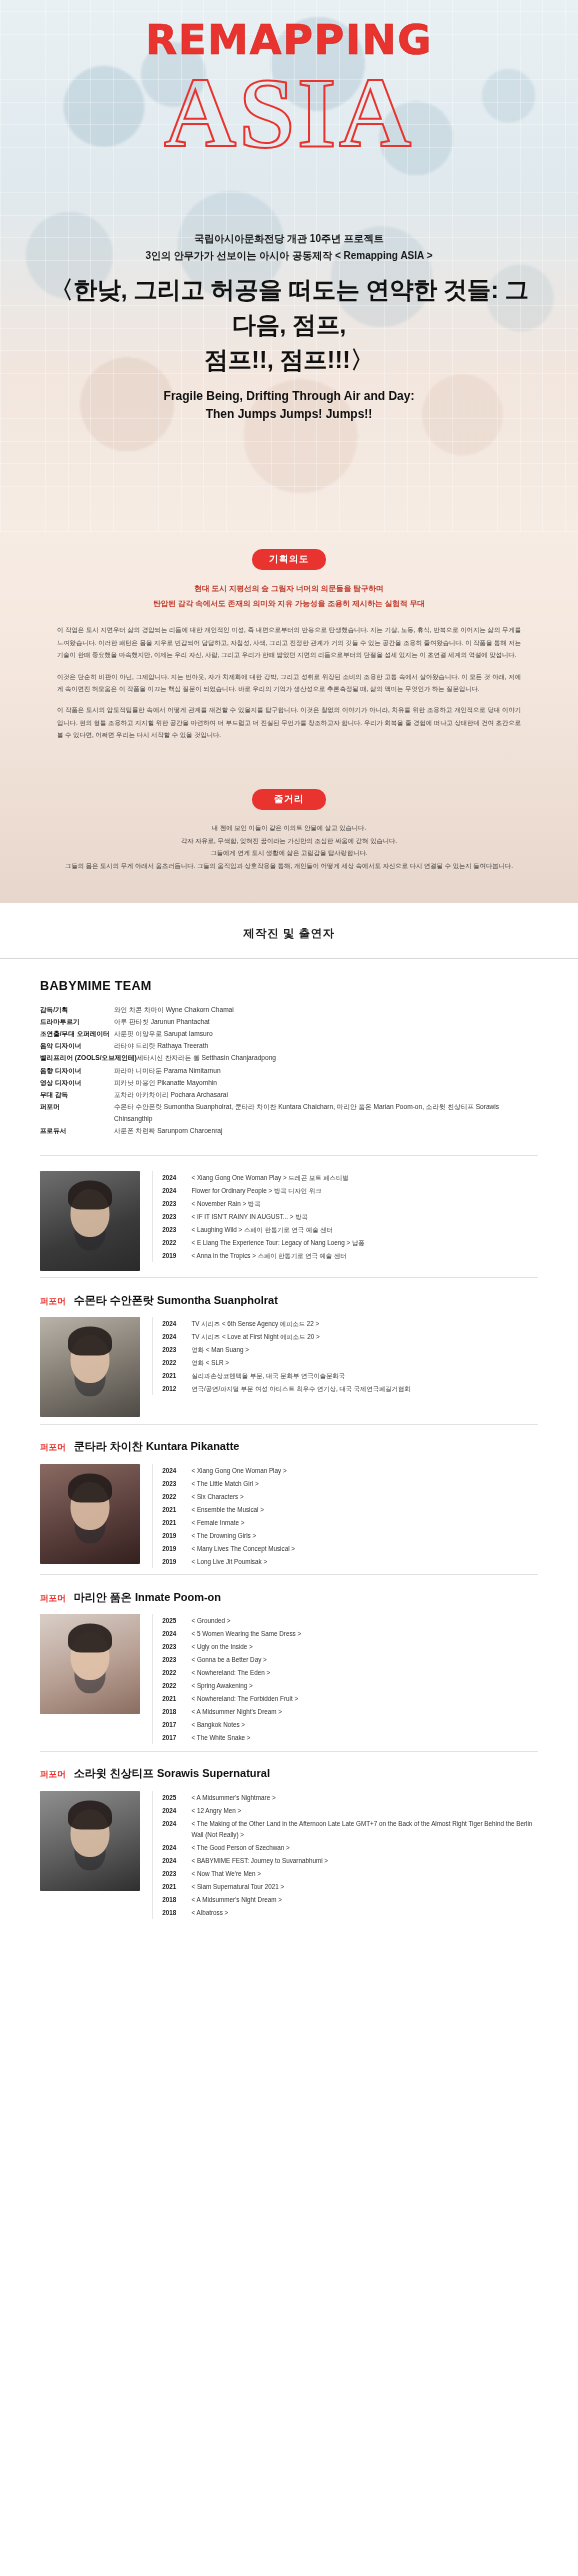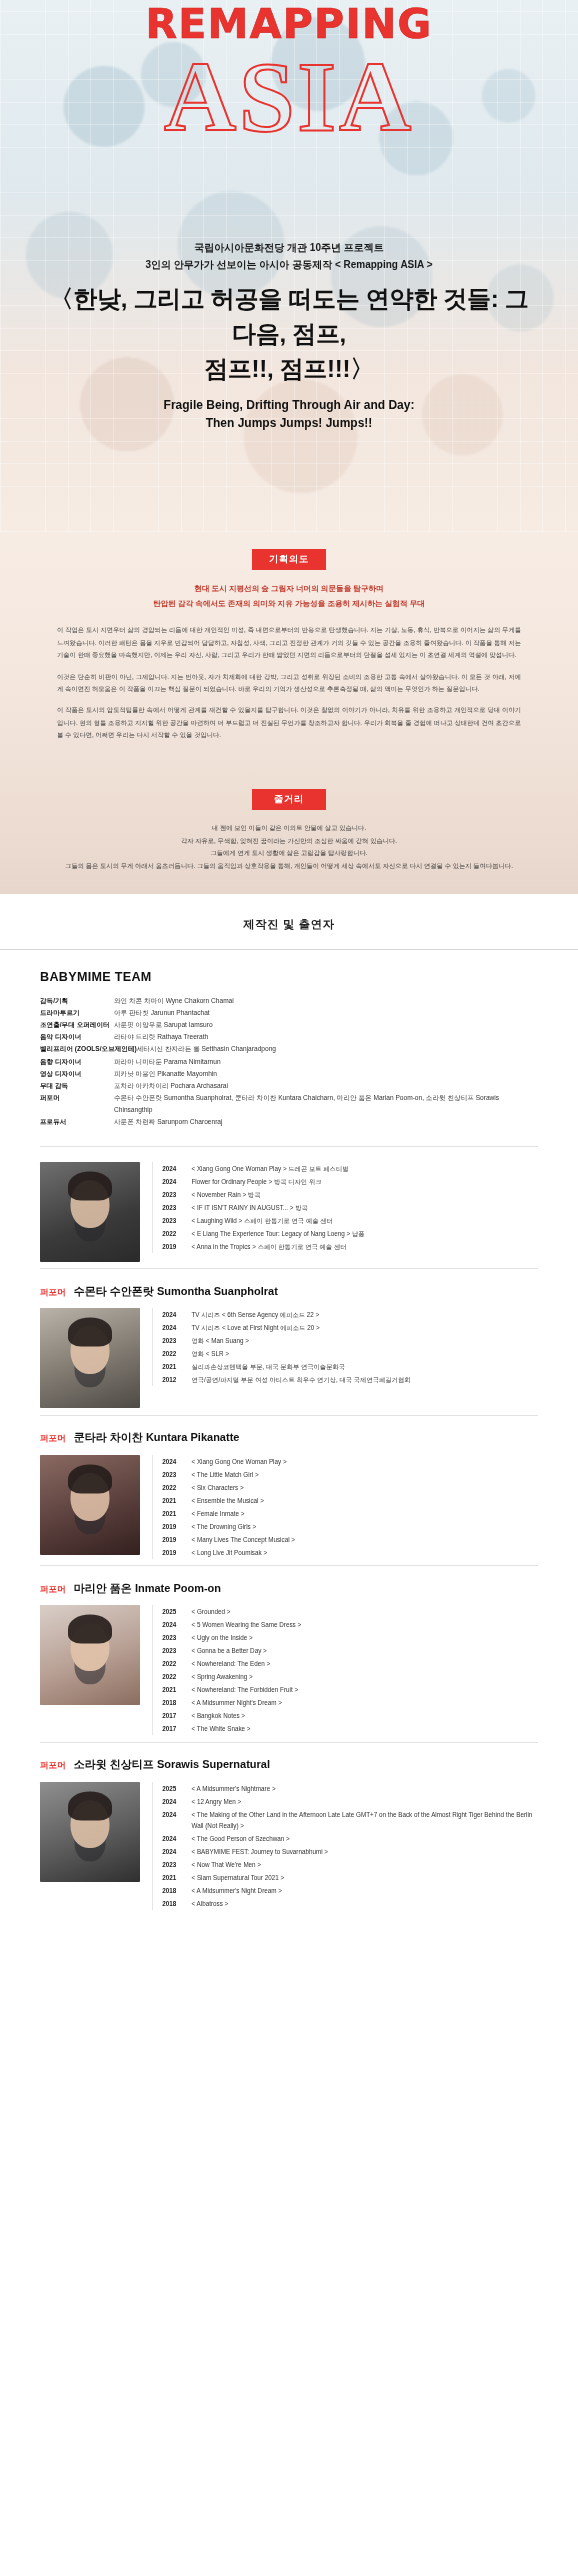--- a/index.html
+++ b/index.html
@@ -40,21 +40,21 @@
   }
   .hero-grid {
     position: absolute;
     inset: 0;
     background-image:
       repeating-linear-gradient(0deg, rgba(255,255,255,0.30) 0 0.7px, transparent 0.7px 22.6px),
       repeating-linear-gradient(90deg, rgba(255,255,255,0.30) 0 0.7px, transparent 0.7px 22.6px);
   }
   .hero-title-wrap {
     position: absolute;
-    top: 4px;
+    top: 20px;
     left: 0;
     width: 100%;
     text-align: center;
     z-index: 4;
   }
   .remap {
     font-family: "DejaVu Sans", sans-serif;
     font-weight: bold;
     font-size: 41px;
     letter-spacing: 1.3px;
@@ -67,21 +67,21 @@
     font-weight: bold;
     font-size: 100px;
     line-height: 0.95;
     margin-top: 4px;
     color: transparent;
     -webkit-text-stroke: 2px #e8332e;
     letter-spacing: 2.7px;
   }
   .hero-text {
     position: absolute;
-    top: 239px;
+    top: 230px;
     left: 0;
     width: 100%;
     text-align: center;
     z-index: 5;
     padding: 0 40px;
   }
   .hero-kicker {
     font-size: 10px;
     font-weight: bold;
     color: #1b1b1b;
@@ -111,21 +111,21 @@
   }
   .badge {
     width: 74px;
     margin: 0 auto 12px;
     background: #e8332e;
     color: #fff;
     font-size: 9.3px;
     font-weight: bold;
     text-align: center;
     padding: 4px 0;
-    border-radius: 0;
+    border-radius: 10px;
     letter-spacing: 0.7px;
   }
   .intent-lead {
     text-align: center;
     color: #c0392b;
     font-size: 7.6px;
     font-weight: bold;
     line-height: 1.9;
     margin-bottom: 13.3px;
   }
@@ -133,21 +133,21 @@
     font-size: 6.3px;
     line-height: 1.95;
     color: #3a3a3a;
     text-align: justify;
     margin: 0 0 9.3px;
   }
 
   
   .synopsis {
     background: linear-gradient(180deg, #efe0d6 0%, #e7d6cb 100%);
-    padding: 12px 57px 14px;
+    padding: 12px 57px 23px;
     text-align: center;
   }
   .synopsis p {
     font-size: 6.3px;
     line-height: 2.0;
     color: #3a3a3a;
     margin: 0 0 8px;
   }
 
   

